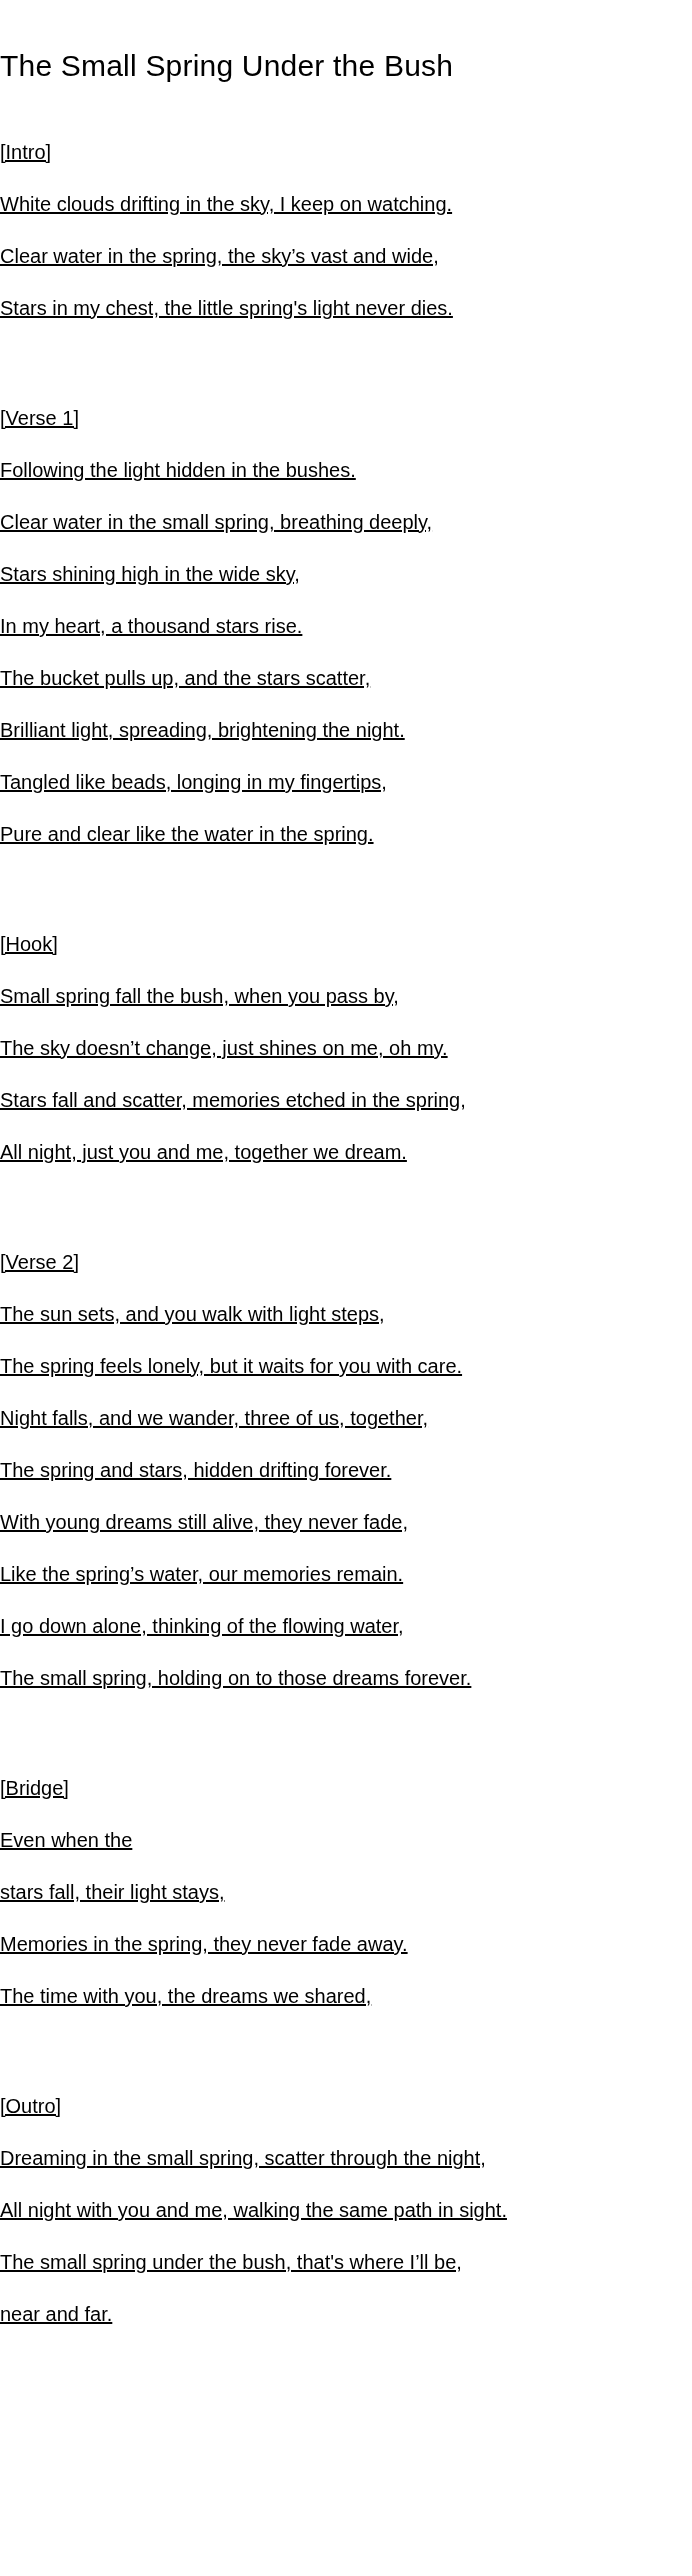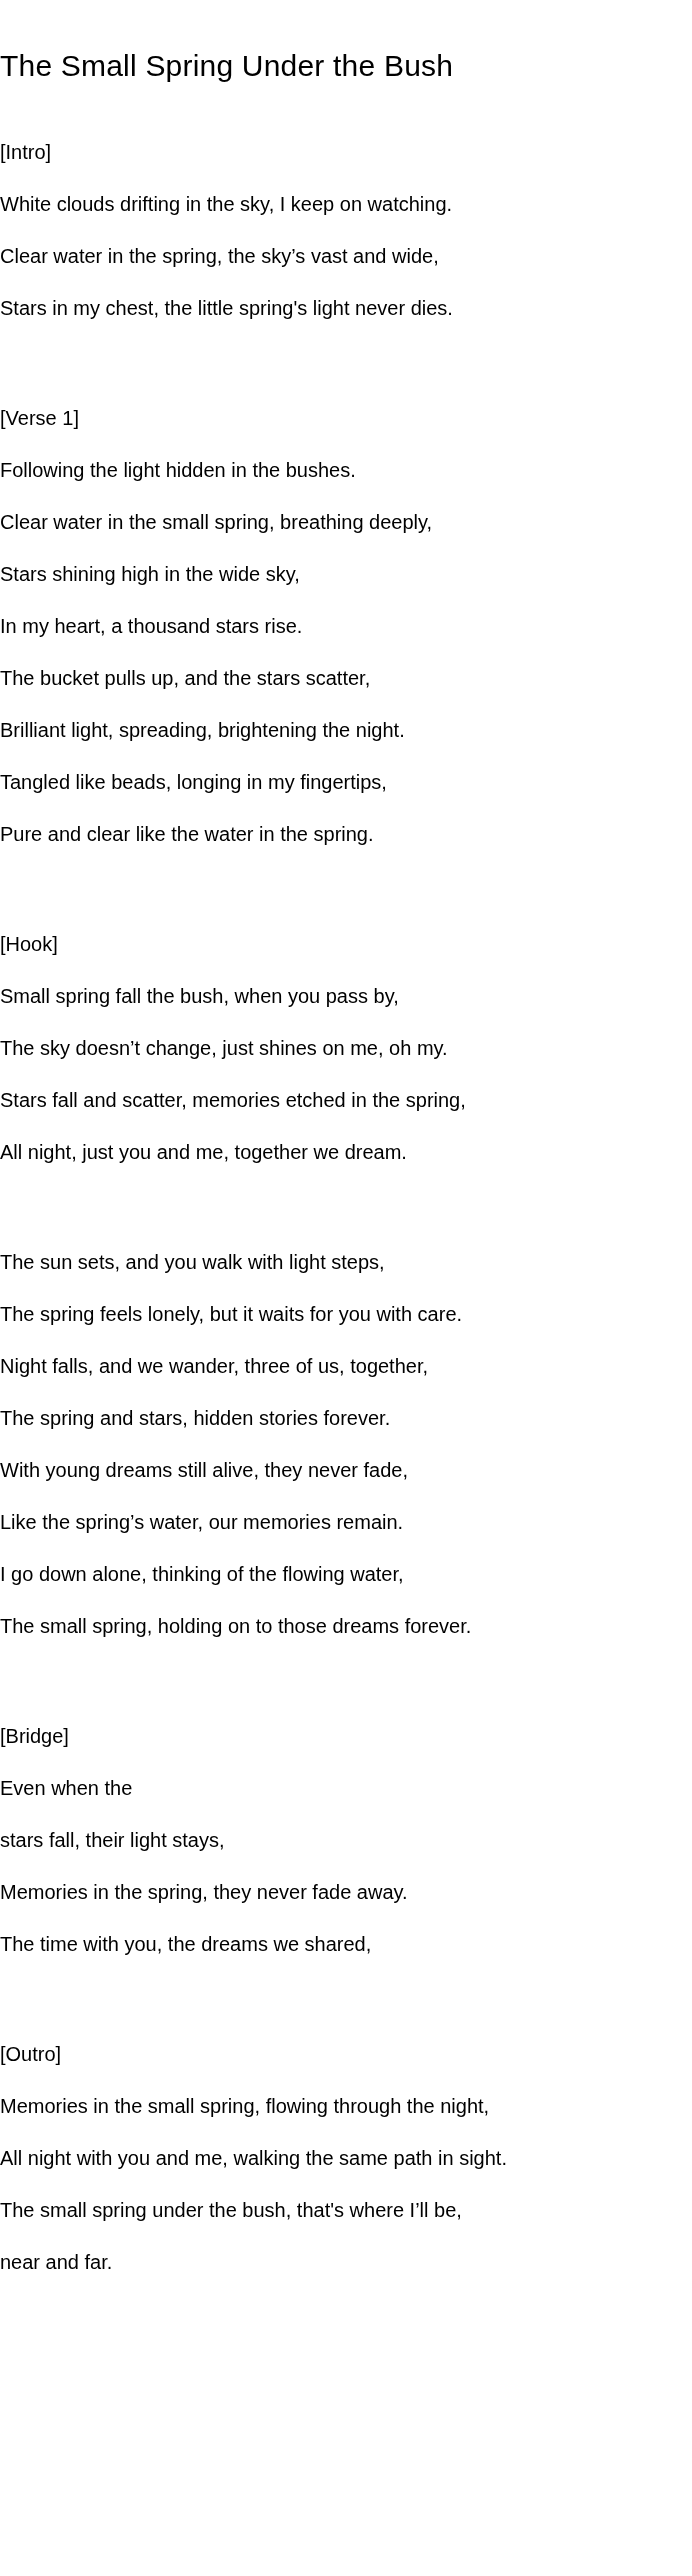--- a/index.html
+++ b/index.html
@@ -11,21 +11,21 @@
   }
   .page { padding-top: 40px; }
   .song-title {
     margin: 0; font-weight: normal;
     font-size: 30px; line-height: 52px;
     letter-spacing: 0.2px;
   }
   .lyric-section { margin: 58px 0 0 0; }
   .lyric-section.first { margin-top: 34px; }
   .section-label, .lyric-line {
-    margin: 0; font-size: 20px; line-height: 52px; font-weight: normal;
+    margin: 0; font-size: 20px; line-height: 52px; font-weight: normal; text-decoration: underline;
   }
 </style>
 </head>
 <body>
 
 <main class="page">
 
   <h1 class="song-title">The Small Spring Under the Bush</h1>
 
   <section class="lyric-section first">
@@ -49,40 +49,41 @@
 
   <section class="lyric-section">
     <p class="section-label">[Hook]</p>
     <p class="lyric-line">Small spring fall the bush, when you pass by,</p>
     <p class="lyric-line">The sky doesn’t change, just shines on me, oh my.</p>
     <p class="lyric-line">Stars fall and scatter, memories etched in the spring,</p>
     <p class="lyric-line">All night, just you and me, together we dream.</p>
   </section>
 
   <section class="lyric-section">
+    <p class="section-label">[Verse 2]</p>
     <p class="lyric-line">The sun sets, and you walk with light steps,</p>
     <p class="lyric-line">The spring feels lonely, but it waits for you with care.</p>
     <p class="lyric-line">Night falls, and we wander, three of us, together,</p>
-    <p class="lyric-line">The spring and stars, hidden stories forever.</p>
+    <p class="lyric-line">The spring and stars, hidden drifting forever.</p>
     <p class="lyric-line">With young dreams still alive, they never fade,</p>
     <p class="lyric-line">Like the spring’s water, our memories remain.</p>
     <p class="lyric-line">I go down alone, thinking of the flowing water,</p>
     <p class="lyric-line">The small spring, holding on to those dreams forever.</p>
   </section>
 
   <section class="lyric-section">
     <p class="section-label">[Bridge]</p>
     <p class="lyric-line">Even when the</p>
     <p class="lyric-line">stars fall, their light stays,</p>
     <p class="lyric-line">Memories in the spring, they never fade away.</p>
     <p class="lyric-line">The time with you, the dreams we shared,</p>
   </section>
 
   <section class="lyric-section">
     <p class="section-label">[Outro]</p>
-    <p class="lyric-line">Memories in the small spring, flowing through the night,</p>
+    <p class="lyric-line">Dreaming in the small spring, scatter through the night,</p>
     <p class="lyric-line">All night with you and me, walking the same path in sight.</p>
     <p class="lyric-line">The small spring under the bush, that's where I’ll be,</p>
     <p class="lyric-line">near and far.</p>
   </section>
 
 </main>
 
 
 </body></html>

